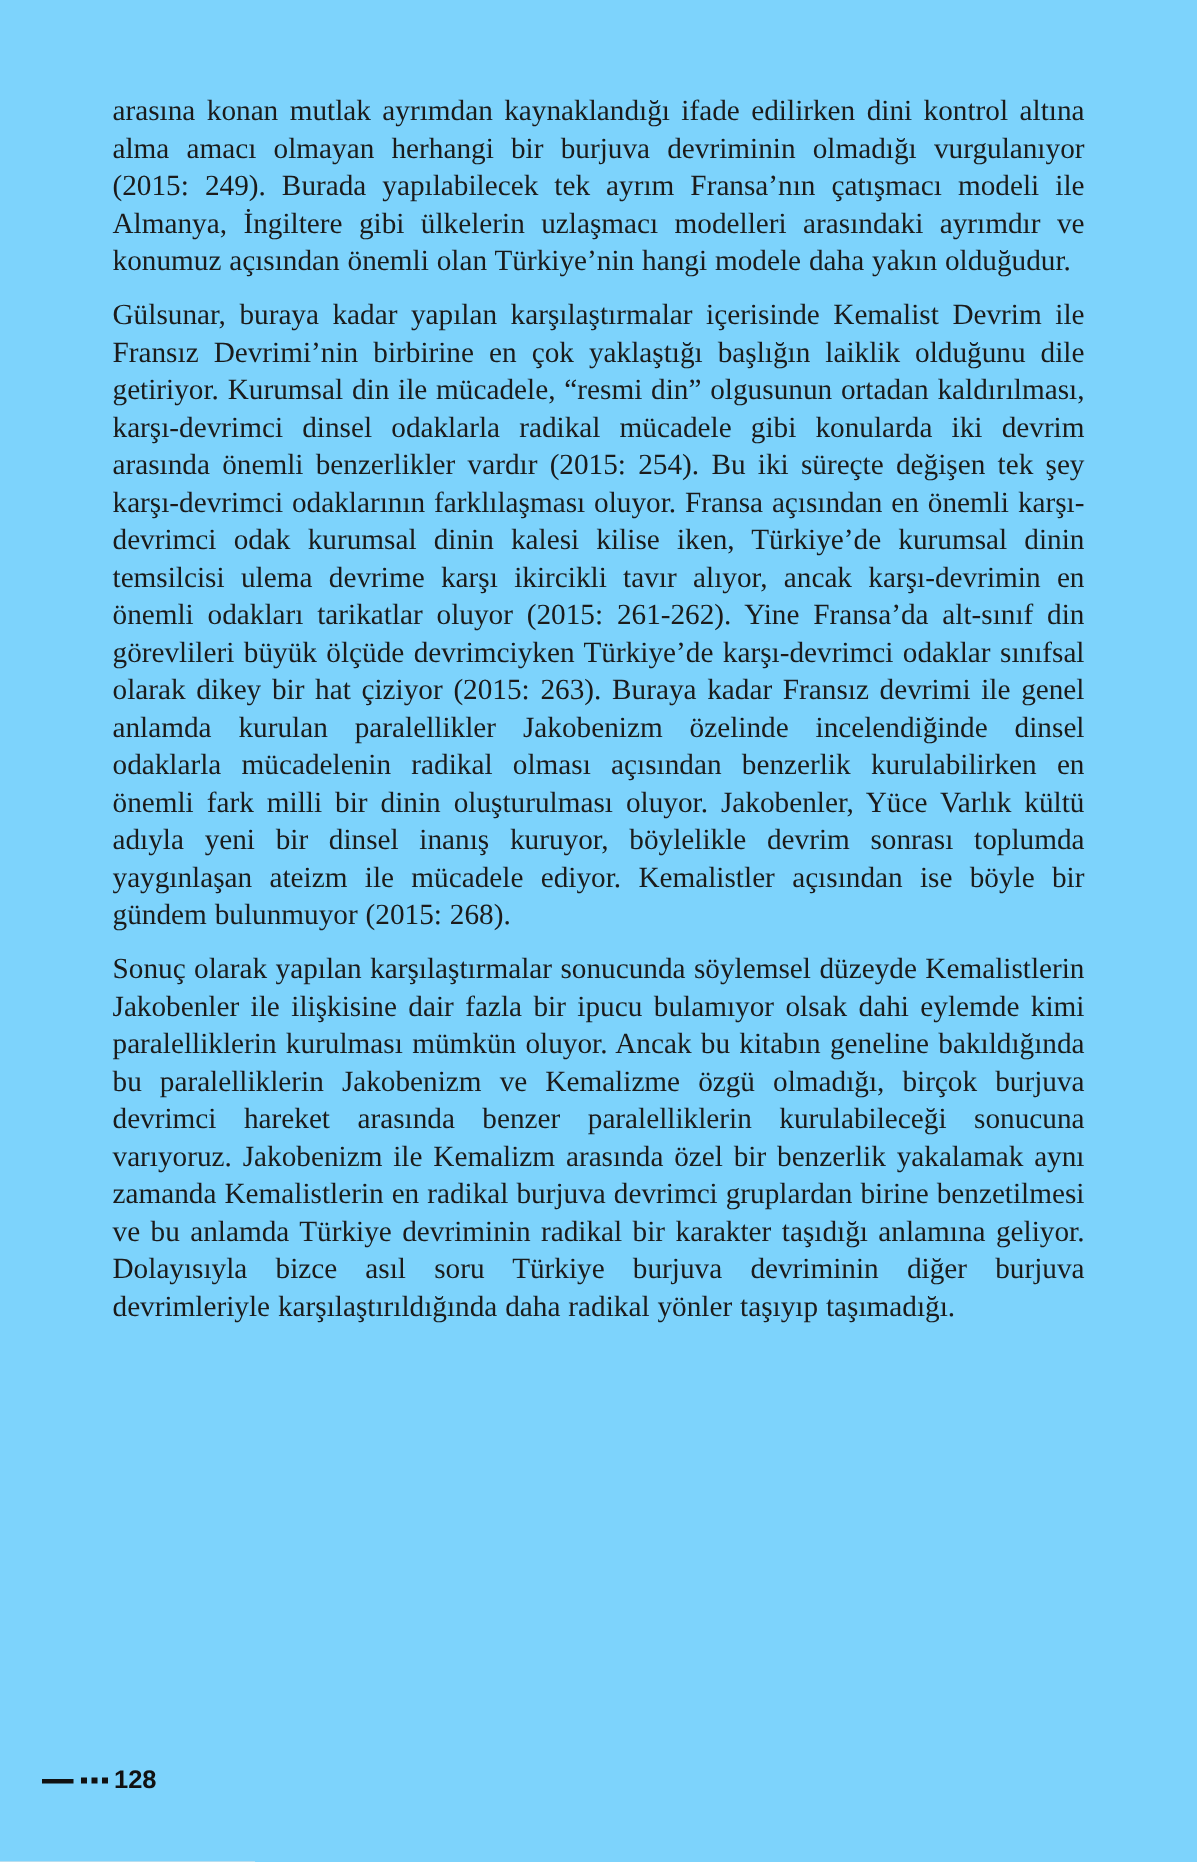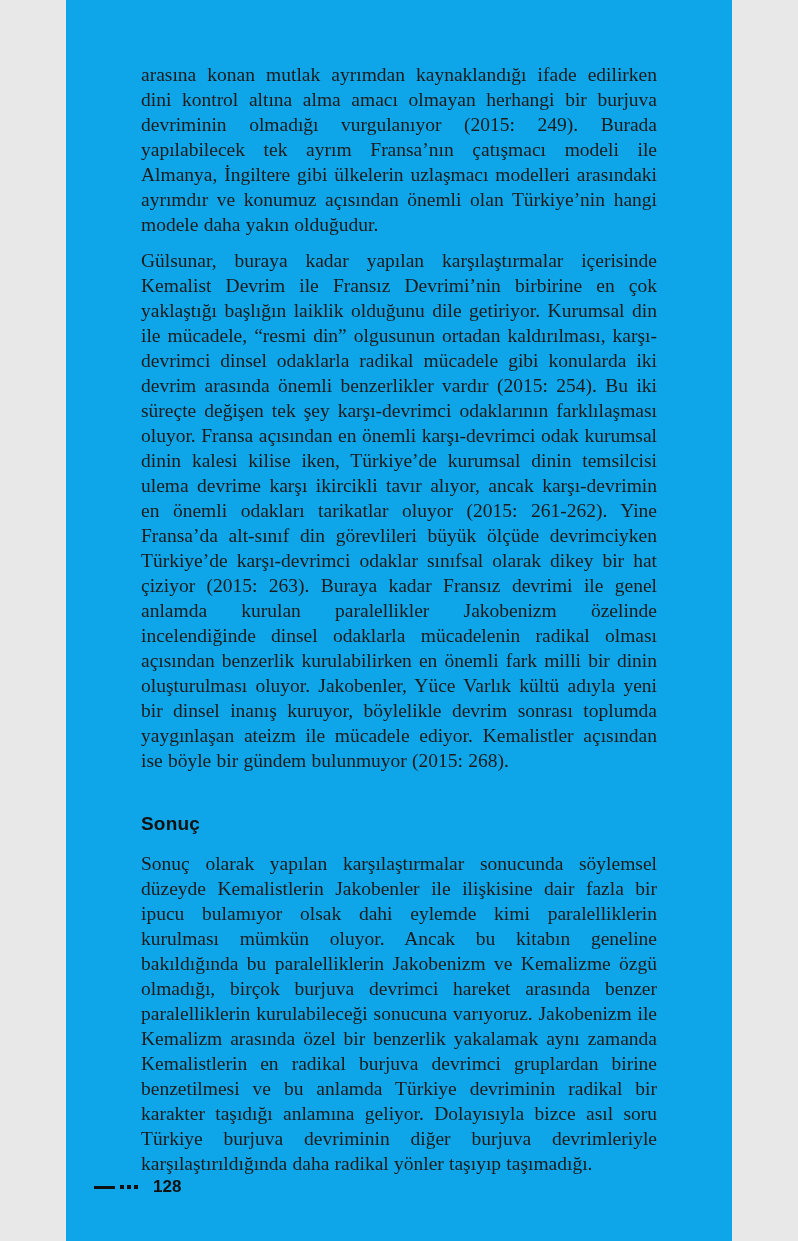--- a/index.html
+++ b/index.html
@@ -2,24 +2,24 @@
 <html lang="tr"><head>
 <meta charset="utf-8">
 <style>
   html, body {
     margin: 0;
     padding: 0;
     background: #e8e8e8;
   }
   .page {
     position: relative;
-    width: 666px;
+    width: 798px;
     height: 1241px;
     margin: 0 auto;
-    background: #0ea5e9;
+    background: #7dd3fc;
     font-family: "Liberation Serif", serif;
     color: #1b1b1b;
     overflow: hidden;
   }
   .text-block {
     position: absolute;
     top: 62px;
     left: 75px;
     right: 75px;
   }
@@ -64,34 +64,33 @@
     width: 4px;
     height: 4px;
     background: #111111;
     margin-right: 3px;
   }
   .page-number {
     font-family: "Liberation Sans", sans-serif;
     font-size: 17px;
     font-weight: 700;
     color: #111111;
-    margin-left: 12px;
+    margin-left: 1px;
   }
 </style>
 </head>
 <body>
 
 <div class="page">
 
   <main class="text-block">
     <p class="para">arasına konan mutlak ayrımdan kaynaklandığı ifade edilirken dini kontrol altına alma amacı olmayan herhangi bir burjuva devriminin olmadığı vurgulanıyor (2015: 249). Burada yapılabilecek tek ayrım Fransa’nın çatışmacı modeli ile Almanya, İngiltere gibi ülkelerin uzlaşmacı modelleri arasındaki ayrımdır ve konumuz açısından önemli olan Türkiye’nin hangi modele daha yakın olduğudur.</p>
 
     <p class="para">Gülsunar, buraya kadar yapılan karşılaştırmalar içerisinde Kemalist Devrim ile Fransız Devrimi’nin birbirine en çok yaklaştığı başlığın laiklik olduğunu dile getiriyor. Kurumsal din ile mücadele, “resmi din” olgusunun ortadan kaldırılması, karşı-devrimci dinsel odaklarla radikal mücadele gibi konularda iki devrim arasında önemli benzerlikler vardır (2015: 254). Bu iki süreçte değişen tek şey karşı-devrimci odaklarının farklılaşması oluyor. Fransa açısından en önemli karşı-devrimci odak kurumsal dinin kalesi kilise iken, Türkiye’de kurumsal dinin temsilcisi ulema devrime karşı ikircikli tavır alıyor, ancak karşı-devrimin en önemli odakları tarikatlar oluyor (2015: 261-262). Yine Fransa’da alt-sınıf din görevlileri büyük ölçüde devrimciyken Türkiye’de karşı-devrimci odaklar sınıfsal olarak dikey bir hat çiziyor (2015: 263). Buraya kadar Fransız devrimi ile genel anlamda kurulan paralellikler Jakobenizm özelinde incelendiğinde dinsel odaklarla mücadelenin radikal olması açısından benzerlik kurulabilirken en önemli fark milli bir dinin oluşturulması oluyor. Jakobenler, Yüce Varlık kültü adıyla yeni bir dinsel inanış kuruyor, böylelikle devrim sonrası toplumda yaygınlaşan ateizm ile mücadele ediyor. Kemalistler açısından ise böyle bir gündem bulunmuyor (2015: 268).</p>
 
-    <h2 class="section-heading">Sonuç</h2>
 
     <p class="para">Sonuç olarak yapılan karşılaştırmalar sonucunda söylemsel düzeyde Kemalistlerin Jakobenler ile ilişkisine dair fazla bir ipucu bulamıyor olsak dahi eylemde kimi paralelliklerin kurulması mümkün oluyor. Ancak bu kitabın geneline bakıldığında bu paralelliklerin Jakobenizm ve Kemalizme özgü olmadığı, birçok burjuva devrimci hareket arasında benzer paralelliklerin kurulabileceği sonucuna varıyoruz. Jakobenizm ile Kemalizm arasında özel bir benzerlik yakalamak aynı zamanda Kemalistlerin en radikal burjuva devrimci gruplardan birine benzetilmesi ve bu anlamda Türkiye devriminin radikal bir karakter taşıdığı anlamına geliyor. Dolayısıyla bizce asıl soru Türkiye burjuva devriminin diğer burjuva devrimleriyle karşılaştırıldığında daha radikal yönler taşıyıp taşımadığı.</p>
 
   </main>
 
   <footer class="page-footer">
     <span class="ornament">
       <span class="dash-mark"></span>
       <span class="square-mark"></span>
       <span class="square-mark"></span>

